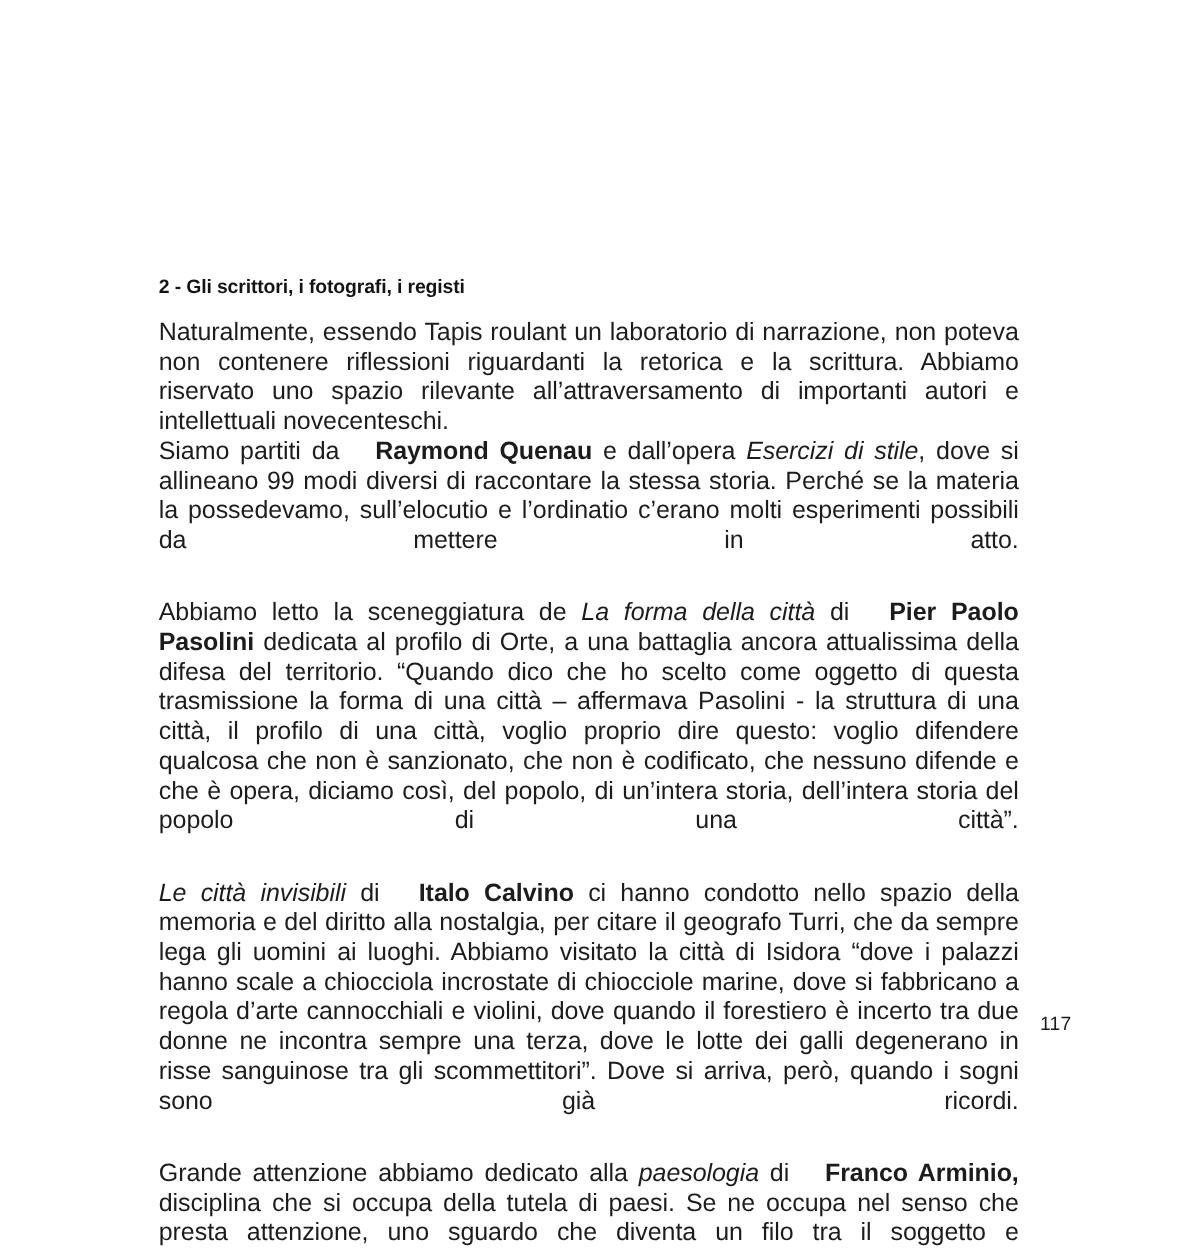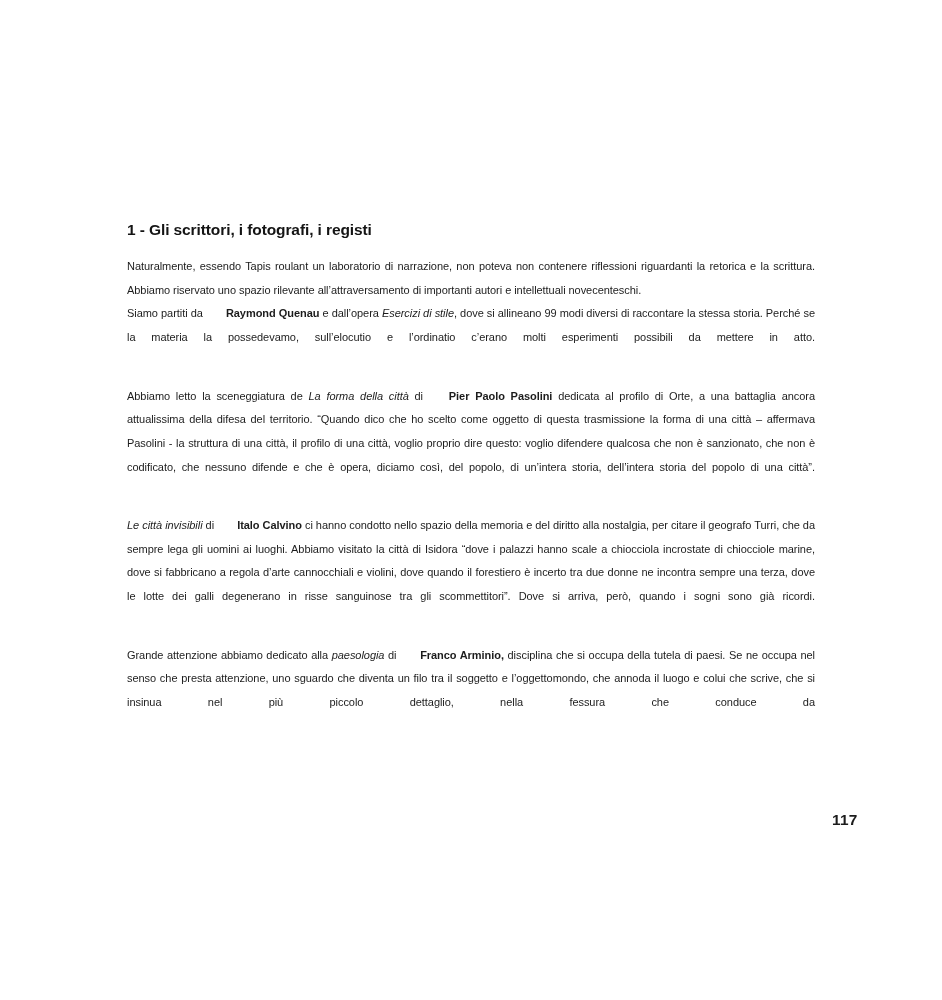--- a/index.html
+++ b/index.html
@@ -32,21 +32,21 @@
   .section-heading {
     font-size: 15.5px;
     font-weight: bold;
     letter-spacing: -0.1px;
     line-height: 22px;
     margin: 0 0 14px 0;
     color: #141414;
   }
 
   .para {
-    font-size: 11px;
+    font-size: 20px;
     line-height: 23.7px;
     text-align: justify;
     text-justify: inter-word;
     margin: 0 0 11px 0;
     color: #1c1c1c;
     letter-spacing: -0.05px;
     hyphens: none;
   }
 
   .para:last-child {
@@ -64,31 +64,30 @@
   i, em { font-style: italic; }
 
   .page-number {
     position: absolute;
     left: 832px;
     top: 810px;
     font-size: 15.4px;
     line-height: 20px;
     color: #1c1c1c;
     letter-spacing: 0.2px;
-    font-weight: bold;
   }
 </style>
 </head>
 <body>
 
 <div class="page">
 
   <div class="content">
 
-    <h2 class="section-heading">1 - Gli scrittori, i fotografi, i registi</h2>
+    <h2 class="section-heading">2 - Gli scrittori, i fotografi, i registi</h2>
 
     <div id="paragraphs">
         <p class="para"><span>Naturalmente, essendo Tapis roulant un laboratorio di narrazione, non poteva non contenere riflessioni riguardanti la retorica e la scrittura. Abbiamo riservato uno spazio rilevante all’attraversamento di importanti autori e intellettuali novecenteschi.</span><br><span>Siamo partiti da </span><b>Raymond Quenau</b><span> e dall’opera </span><i>Esercizi di stile</i><span>, dove si allineano 99 modi diversi di raccontare la stessa storia. Perché se la materia la possedevamo, sull’elocutio e l’ordinatio c’erano molti esperimenti possibili da mettere in atto.</span></p>
         <p class="para"><span>Abbiamo letto la sceneggiatura de </span><i>La forma della città</i><span> di </span><b>Pier Paolo Pasolini</b><span> dedicata al profilo di Orte, a una battaglia ancora attualissima della difesa del territorio. “Quando dico che ho scelto come oggetto di questa trasmissione la forma di una città – affermava Pasolini -  la struttura di una città, il profilo di una città, voglio proprio dire questo: voglio difendere qualcosa che non è sanzionato, che non è codificato, che nessuno difende e che è opera, diciamo così, del popolo, di un’intera storia, dell’intera storia del popolo di una città”.</span></p>
         <p class="para"><i>Le città invisibili</i><span> di </span><b>Italo Calvino</b><span> ci hanno condotto nello spazio della memoria e del diritto alla nostalgia, per citare il geografo Turri, che da sempre lega gli uomini ai luoghi. Abbiamo visitato la città di Isidora “dove i palazzi hanno scale a chiocciola incrostate di chiocciole marine, dove si fabbricano a regola d’arte cannocchiali e violini, dove quando il forestiero è incerto tra due donne ne incontra sempre una terza, dove le lotte dei galli degenerano in risse sanguinose tra gli scommettitori”. Dove si arriva, però, quando i sogni sono già ricordi.</span></p>
         <p class="para"><span>Grande attenzione abbiamo dedicato alla </span><i>paesologia</i><span> di </span><b>Franco Arminio,</b><span> disciplina che si occupa della tutela di paesi. Se ne occupa nel senso che presta attenzione, uno sguardo che diventa un filo tra il soggetto e l’oggettomondo, che annoda il luogo e colui che scrive, che si insinua nel più piccolo dettaglio, nella fessura che conduce da</span></p>
       </div>
 
   </div>
 

